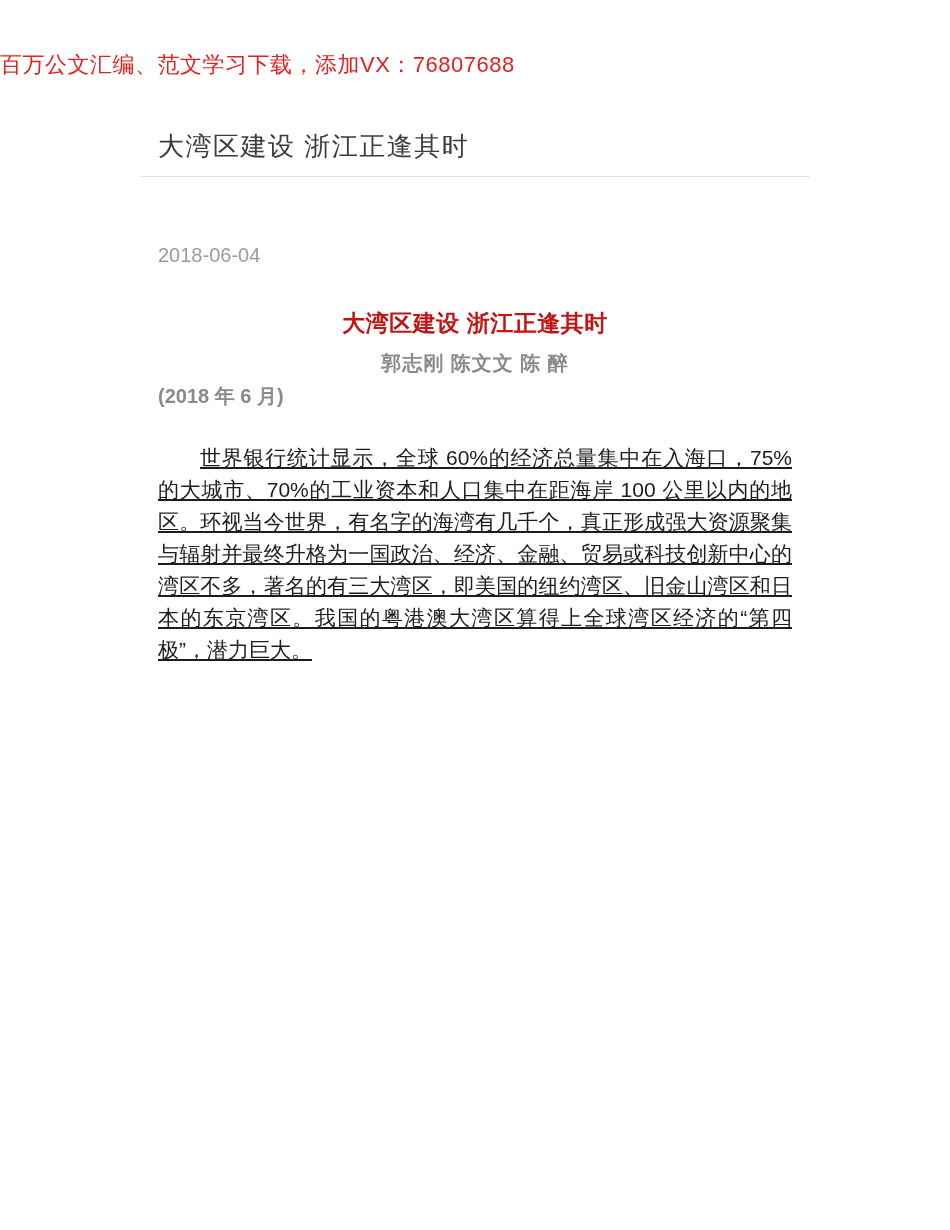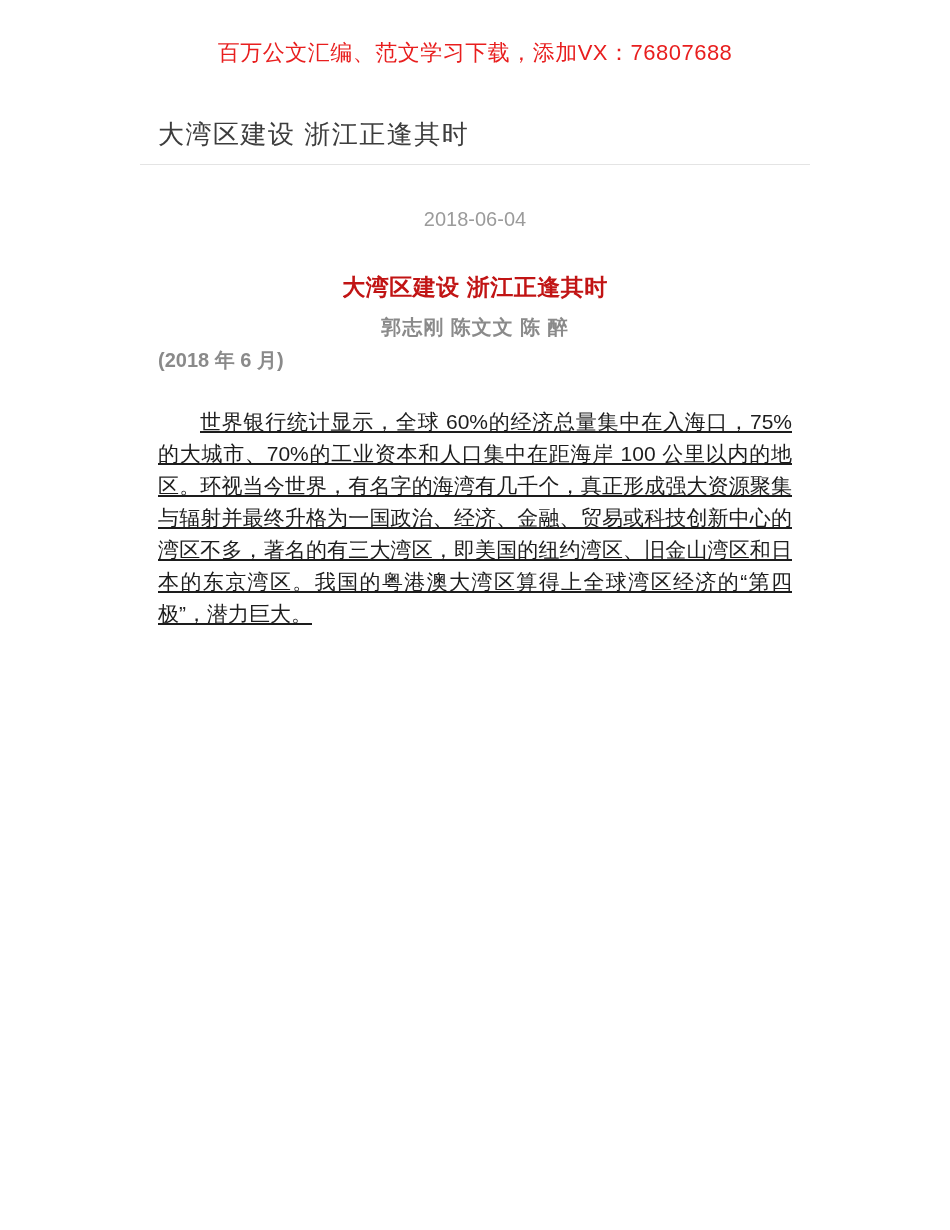--- a/index.html
+++ b/index.html
@@ -21,51 +21,50 @@
     font-family: "Liberation Sans", "DejaVu Sans", sans-serif;
     overflow: hidden;
   }
   .page {
     width: 950px;
     height: 1230px;
     background: var(--background);
   }
   .promo-banner {
     padding-top: 40px;
-    text-align: center;
     font-size: 22px;
     line-height: 26px;
     color: var(--banner_red);
     letter-spacing: 0.5px;
+    margin-top: 12px;
   }
   .article {
     margin: 0 140px;
     width: 670px;
   }
   .article-header .page-title {
     margin: 52px 0 0 0;
     padding: 0 18px;
     font-size: 26px;
     line-height: 32px;
     font-weight: 400;
     color: var(--title_gray);
     letter-spacing: 1.5px;
   }
   .header-divider {
     border: none;
     border-top: 1px solid var(--divider);
     margin: 14px 0 0 0;
   }
   .publish-date {
-    margin-top: 42px;
+    margin-top: 66px;
     padding: 0 18px;
     font-size: 20px;
     line-height: 24px;
     color: var(--date_gray);
-    text-align: center;
   }
   .doc {
     padding: 0 18px;
   }
   .doc-title {
     margin: 42px 0 0 0;
     text-align: center;
     font-size: 23px;
     line-height: 28px;
     font-weight: 700;

